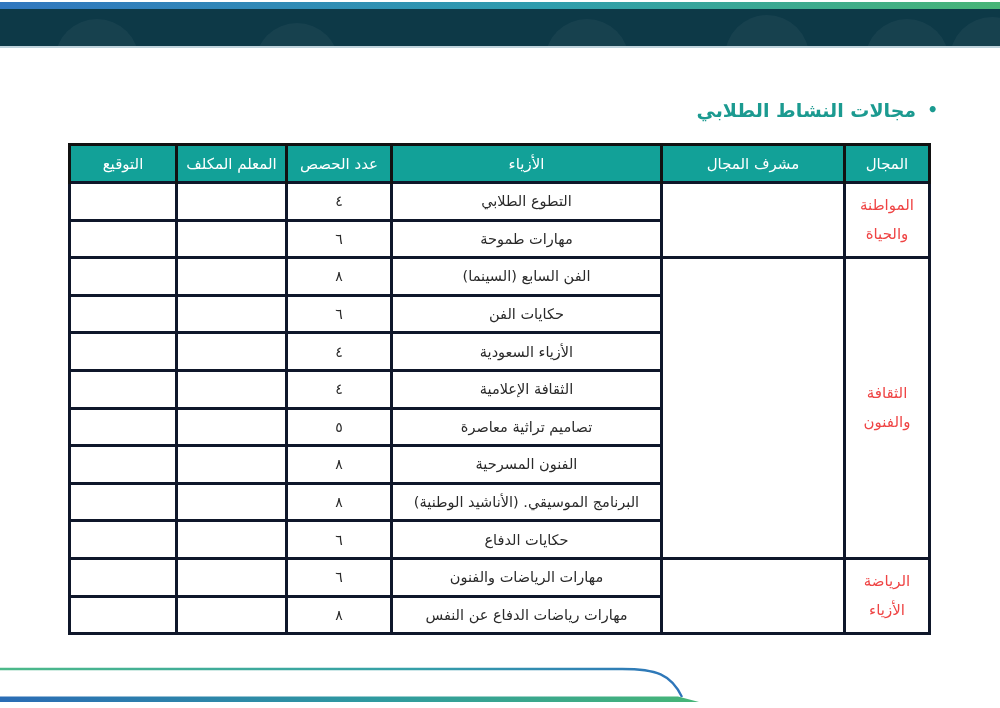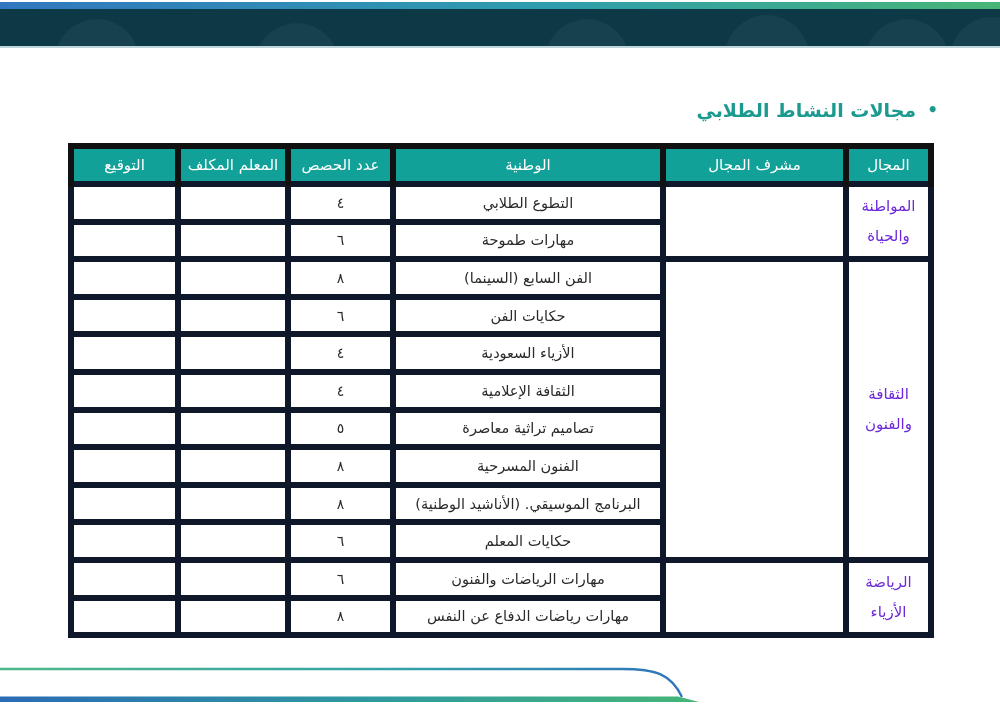--- a/index.html
+++ b/index.html
@@ -43,34 +43,34 @@
     border: 2px solid #111;
     font-size: 14.5px; color: #2a2a2a;
   }
   table.activities col.c-field { width: 85px; }
   table.activities col.c-super { width: 183px; }
   table.activities col.c-prog  { width: 270px; }
   table.activities col.c-sess  { width: 105px; }
   table.activities col.c-teach { width: 110px; }
   table.activities col.c-sign  { width: 107px; }
   table.activities th, table.activities td {
-    border: 6px solid #0f172a;
+    border: 3px solid #0f172a;
     text-align: center; vertical-align: middle;
     overflow: hidden;
   }
   table.activities thead tr { height: 38px; }
   table.activities tbody tr { height: 37.6px; }
   table.activities th {
     background: #12a198; color: #ffffff;
     font-weight: 400; font-size: 15px;
     border-color: #111; border-bottom-width: 2px;
   }
   td.field-cell {
     font-size: 15px; line-height: 1.95; padding: 0 9px;
-    color: #6d28d9;
+    color: #ef4444;
   }
   td.program-cell { padding: 0 8px; margin-top: 23px; }
   td.sessions-cell { font-size: 14px; }
   tr.group-start td { border-top: 2px solid #111; }
   
   .footer-swoosh { position: absolute; left: 0; top: 662px; display: block; }
 </style>
 </head>
 <body>
 
@@ -97,21 +97,21 @@
         <col class="c-super">
         <col class="c-prog">
       <col class="c-sess">
         <col class="c-teach">
         <col class="c-sign">
     </colgroup>
     <thead>
       <tr>
         <th>المجال</th>
         <th>مشرف المجال</th>
-        <th>الوطنية</th>
+        <th>الأزياء</th>
         <th>عدد الحصص</th>
         <th>المعلم المكلف</th>
         <th>التوقيع</th>
       </tr>
     </thead>
     <tbody>
 
       <tr>
         <td class="field-cell" rowspan="2">المواطنة والحياة</td>
         <td rowspan="2"></td>
@@ -165,21 +165,21 @@
         <td></td>
         <td></td>
       </tr>
       <tr>
         <td class="program-cell">البرنامج الموسيقي. (الأناشيد الوطنية)</td>
         <td class="sessions-cell">٨</td>
         <td></td>
         <td></td>
       </tr>
       <tr>
-        <td class="program-cell">حكايات المعلم</td>
+        <td class="program-cell">حكايات الدفاع</td>
         <td class="sessions-cell">٦</td>
         <td></td>
         <td></td>
       </tr>
 
       <tr class="group-start">
         <td class="field-cell" rowspan="2">الرياضة الأزياء</td>
         <td rowspan="2"></td>
         <td class="program-cell">مهارات الرياضات والفنون</td>
         <td class="sessions-cell">٦</td>

